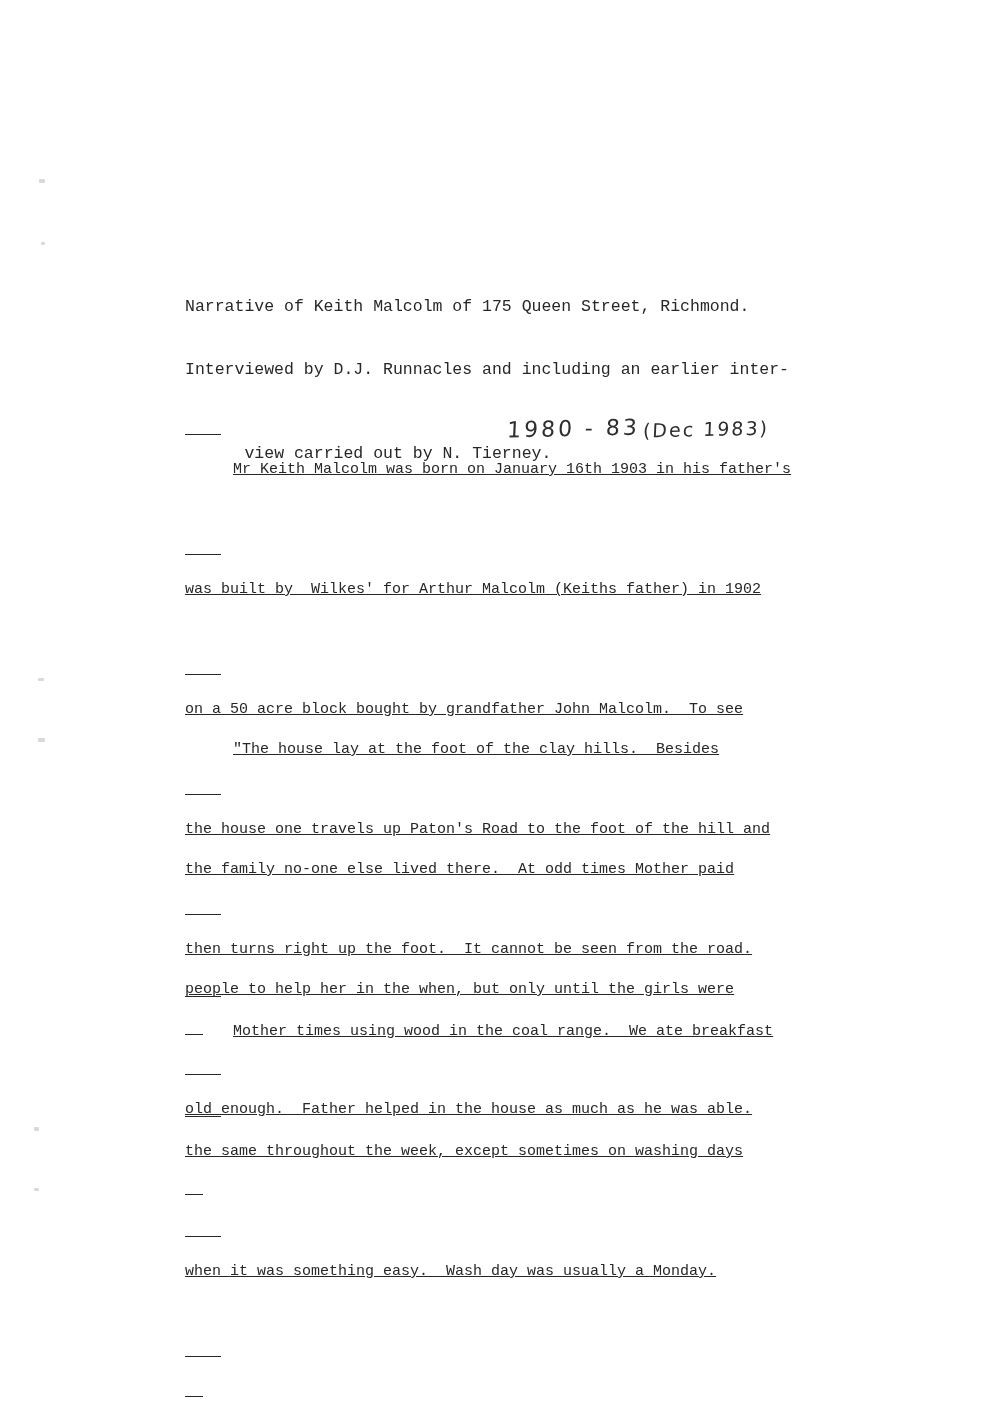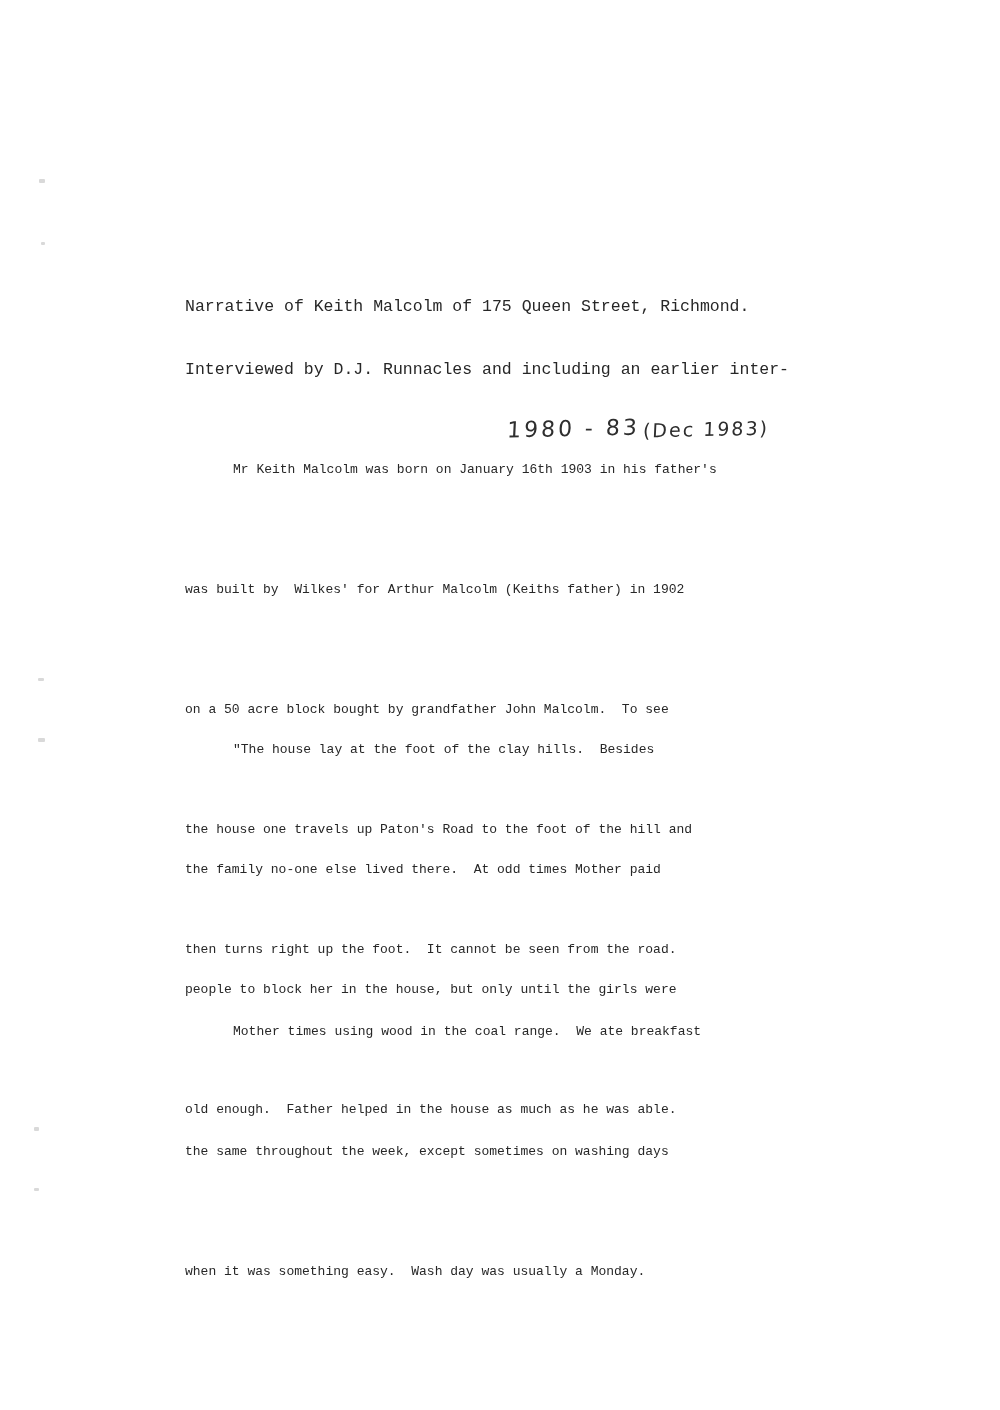--- a/index.html
+++ b/index.html
@@ -39,23 +39,24 @@
   .hw-note {
     left: 458px;
     top: -3px;
     font-size: 19px;
     letter-spacing: 2px;
   }
   .para {
     position: absolute;
     left: 185px;
     width: 700px;
-    font-size: 13px;
+    font-size: 15px;
     line-height: 40px;
     white-space: pre;
+    text-decoration: underline;
   }
   .para-1 { top: 370px; }
   .para-2 { top: 650px; }
   .para-3 { top: 932px; }
   .line { white-space: pre; }
   .indent { padding-left: 48px; }
   .speck {
     position: absolute;
     background: #c4c4c4;
     opacity: 0.65;
@@ -79,37 +80,38 @@
   <span class="speck speck-3"></span>
   <span class="speck speck-4"></span>
   <span class="speck speck-5"></span>
   <span class="speck speck-6"></span>
   <span class="speck speck-7"></span>
 
   <div class="header-block">
     <div class="header-line">Narrative of Keith Malcolm of 175 Queen Street, Richmond.</div>
     <div class="header-line">Interviewed by D.J. Runnacles and including an earlier inter-</div>
     <div class="header-line">
+      <span>view carried out by N. Tierney.</span>
       <span class="handwritten hw-range">1980 - 83</span>
       <span class="handwritten hw-note">(Dec 1983)</span>
     </div>
   </div>
 
   <div class="para para-1">
     <div class="line indent">Mr Keith Malcolm was born on January 16th 1903 in his father's</div>
     <div class="line">was built by  Wilkes' for Arthur Malcolm (Keiths father) in 1902</div>
     <div class="line">on a 50 acre block bought by grandfather John Malcolm.  To see</div>
     <div class="line">the house one travels up Paton's Road to the foot of the hill and</div>
     <div class="line">then turns right up the foot.  It cannot be seen from the road.</div>
   </div>
 
   <div class="para para-2">
     <div class="line indent">"The house lay at the foot of the clay hills.  Besides</div>
     <div class="line">the family no-one else lived there.  At odd times Mother paid</div>
-    <div class="line">people to block her in the house, but only until the girls were</div>
+    <div class="line">people to help her in the when, but only until the girls were</div>
     <div class="line">old enough.  Father helped in the house as much as he was able.</div>
   </div>
 
   <div class="para para-3">
     <div class="line indent">Mother times using wood in the coal range.  We ate breakfast</div>
     <div class="line">the same throughout the week, except sometimes on washing days</div>
     <div class="line">when it was something easy.  Wash day was usually a Monday.</div>
     
   </div>
 

